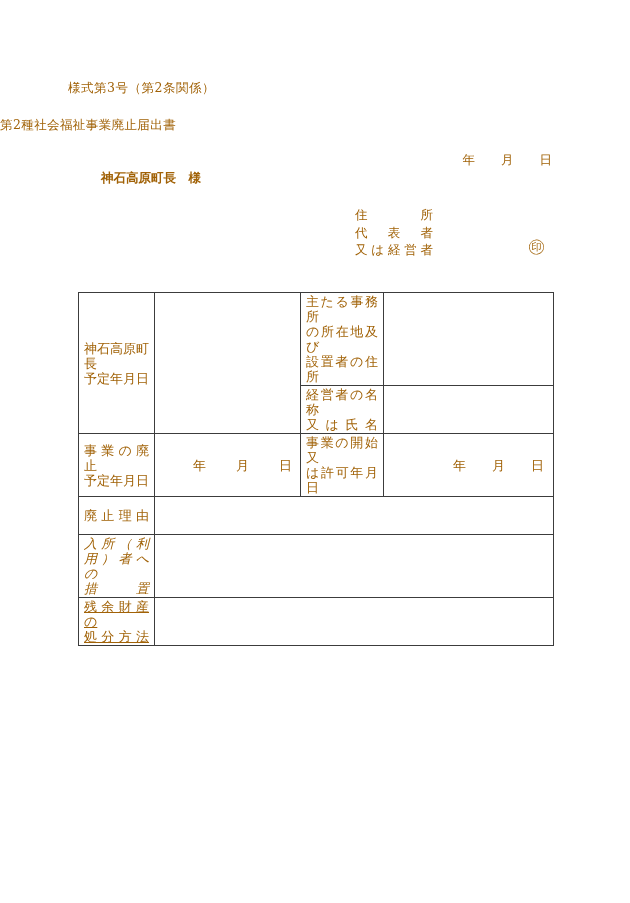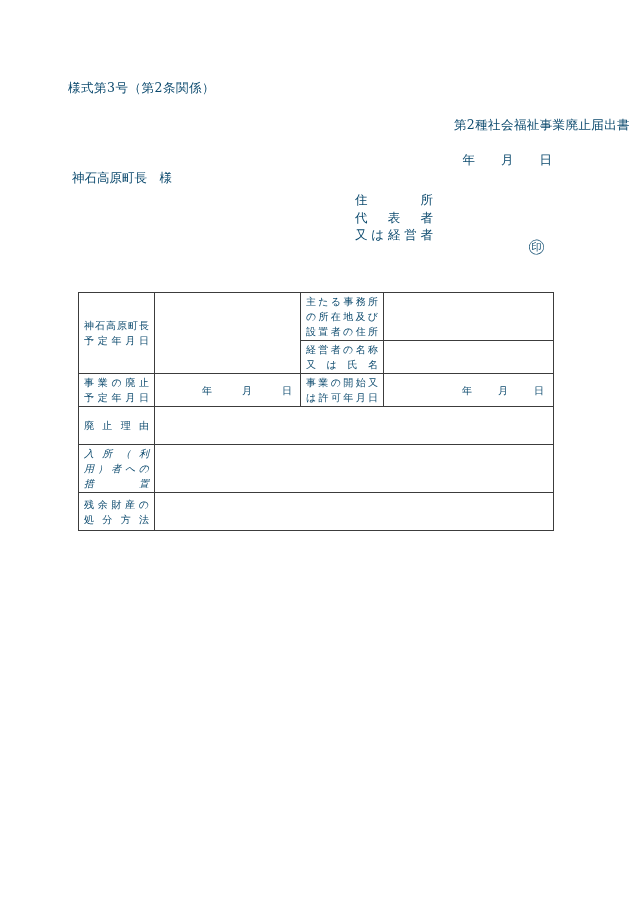--- a/index.html
+++ b/index.html
@@ -1,51 +1,51 @@
 <!DOCTYPE html>
 <html lang="ja"><head>
 <meta charset="utf-8">
 <style>
   html,body{margin:0;padding:0;background:#ffffff;}
   .page{
     position:relative;
     width:630px;height:903px;
     background:#ffffff;
-    color:#0c4a6e;
+    color:#a16207;
     font-family:"DejaVu Serif","Liberation Serif",serif;
     font-size:12.5px;
     overflow:hidden;
   }
   .abs{position:absolute;}
   .form-number{left:68px;top:80px;letter-spacing:0.5px;}
-  .doc-title{left:0;top:117px;width:630px;text-align:right;letter-spacing:0.4px;}
+  .doc-title{left:0;top:117px;width:630px;text-align:left;letter-spacing:0.4px;}
   .date-line{top:152px;right:78px;display:flex;gap:26px;}
-  .addressee{left:72px;top:170px;}
-  .applicant{left:355px;top:191px;width:78px;line-height:17.5px;}
+  .addressee{left:101px;top:170px;font-weight:bold;}
+  .applicant{left:355px;top:206px;width:78px;line-height:17.5px;}
   .jl{text-align:justify;text-align-last:justify;}
   .seal{left:528px;top:238px;font-size:17px;line-height:17px;}
   .intro{left:85px;top:276px;}
   .note{left:85px;top:531px;}
 
   table.form-table{
     position:absolute;left:78px;top:292px;
     width:475px;
     border-collapse:collapse;table-layout:fixed;
   }
   .form-table td{
     border:1px solid #3c3c3c;
     padding:1px 5px;
     vertical-align:middle;
     line-height:15px;
-    font-size:10px;
+    font-size:13px;
     overflow:hidden;
   }
   .col1{width:76px;}.col2{width:146px;}.col3{width:83px;}.col4{width:170px;}
   tr.r1a{height:46px;} tr.r1b{height:30px;padding-left:15px;} tr.r2{height:32px;}
-  tr.r3{height:38px;} tr.r4{height:46px;font-style:italic;} tr.r5{height:38px;}
+  tr.r3{height:38px;} tr.r4{height:46px;font-style:italic;} tr.r5{height:38px;text-decoration:underline;}
   .datecell{display:flex;justify-content:flex-end;align-items:center;}
   .dc-left{gap:30px;padding-right:3px;}
   .dc-right{gap:26px;padding-right:4px;}
 </style>
 </head>
 <body>
 
 <div class="page">
 
   <div class="abs form-number">様式第3号（第2条関係）</div>

